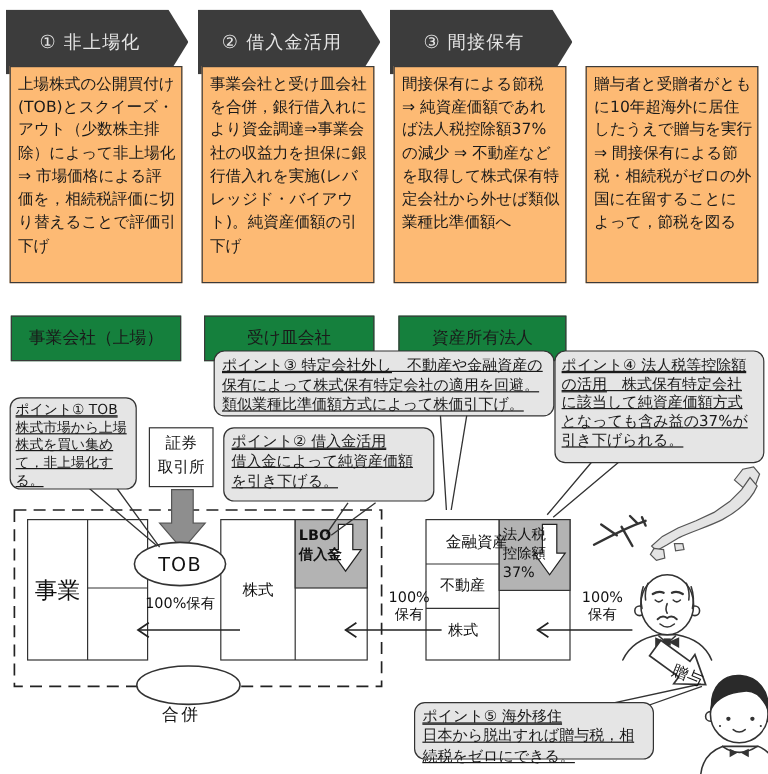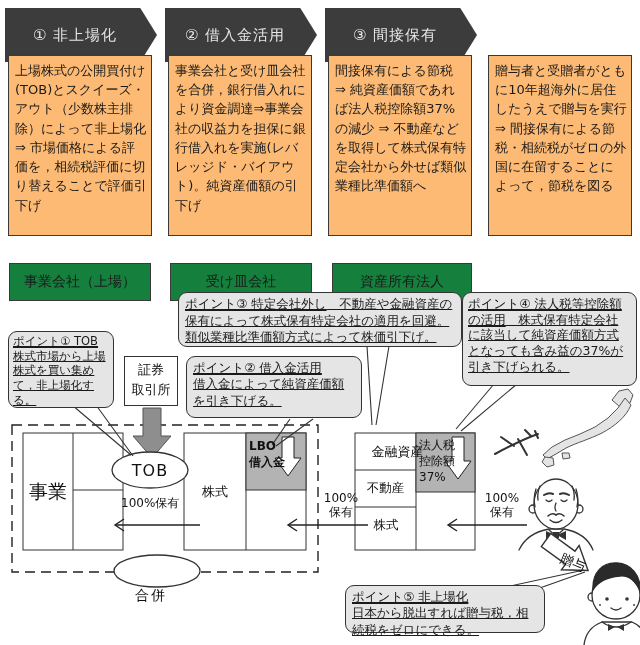--- a/index.html
+++ b/index.html
@@ -196,16 +196,16 @@
 
   <div class="callout" style="left:178px;top:292px;width:284px;height:55px;line-height:1.32;">
     <span class="t">ポイント③ 特定会社外し</span><span>　不動産や金融資産の保有によって株式保有特定会社の適用を回避。類似業種比準価額方式によって株価引下げ。</span>
   </div>
 
   <div class="callout" style="left:462px;top:292px;width:175px;height:94px;line-height:1.25;padding:3px 5px;">
     <span class="t">ポイント④ 法人税等控除額の活用</span><span>　株式保有特定会社に該当して純資産価額方式となっても含み益の37%が引き下げられる。</span>
   </div>
 
   <div class="callout tblock" style="left:345px;top:585px;width:200px;height:48px;">
-    <span class="t">ポイント⑤ 非上場化</span><span>日本から脱出すれば贈与税，相続税をゼロにできる。</span>
+    <span class="t">ポイント⑤ 海外移住</span><span>日本から脱出すれば贈与税，相続税をゼロにできる。</span>
   </div>
 
 </div>
 
 </body></html>

